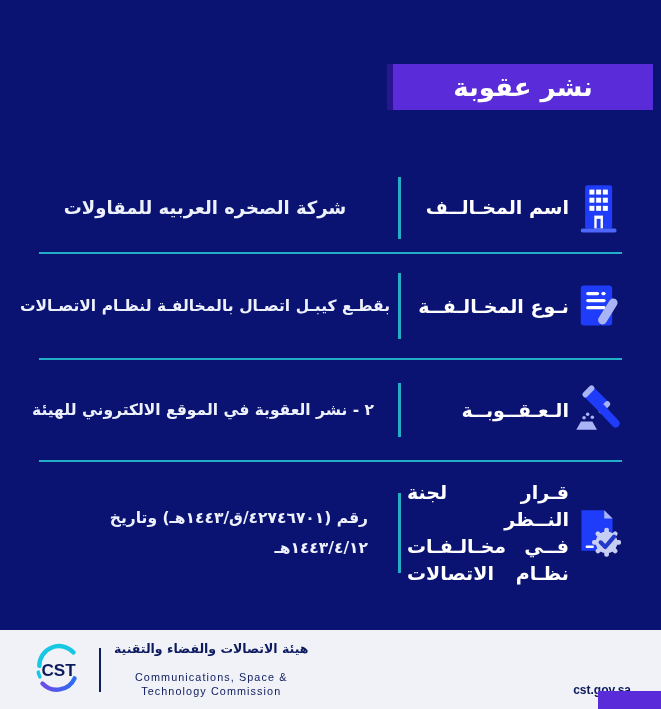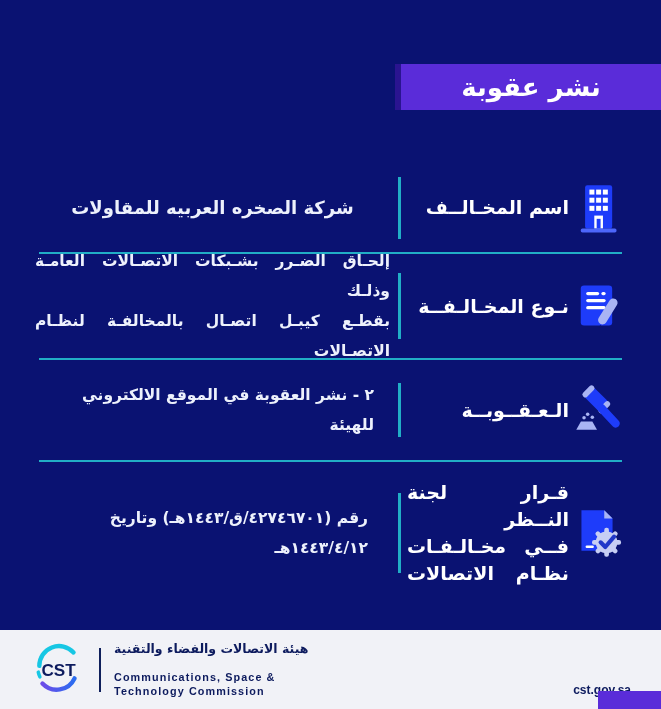--- a/index.html
+++ b/index.html
@@ -6,21 +6,21 @@
   .page{
     position:relative;
     width:661px;height:709px;
     background:#0A1272;
     overflow:hidden;
     font-family:"DejaVu Sans", sans-serif;
     direction:rtl;
   }
   
   .banner{
-    position:absolute;top:64px;right:0;
+    position:absolute;top:64px;right:8px;
     width:260px;height:46px;
     background:#5A2CD9;
     border-left:6px solid #2A1490;
     display:flex;align-items:center;justify-content:center;
   }
   .banner span{color:#ffffff;font-size:26px;font-weight:bold;}
   
   .rows{position:absolute;top:163px;left:0;right:0;}
   .row{display:flex;align-items:center;padding-right:36px;box-sizing:border-box;}
   .row-1{height:89px;}
@@ -33,41 +33,42 @@
     color:#ffffff;font-weight:bold;font-size:19px;line-height:27px;
     text-align:right;
   }
   .label-line{display:block;text-align:justify;text-align-last:justify;}
   .vbar{flex:0 0 3px;background:#21AEC6;margin-right:6px;}
   .row-1 .vbar{height:62px;}
   .row-2 .vbar{height:66px;}
   .row-3 .vbar{height:54px;}
   .row-4 .vbar{height:80px;}
   .value-box{
-    flex:1;margin-right:8px;padding-left:35px;
+    flex:1;margin-right:8px;padding-left:20px;
     color:#EDF1FC;font-weight:bold;font-size:15.5px;line-height:30px;
   }
   .row-1 .value-box{text-align:center;font-size:18px;}
   .row-2 .value-box .value-line{text-align:justify;text-align-last:justify;}
   .row-3 .value-box{text-align:right;padding-right:16px;}
   .row-4 .value-box{text-align:right;padding-right:22px;}
   .divider{height:2px;background:#21AEC6;margin:0 39px;}
   
   .footer{
     position:absolute;bottom:0;left:0;right:0;height:79px;
     background:#F1F2F7;direction:ltr;
     display:flex;align-items:center;
     padding:0 30px;box-sizing:border-box;
   }
   .footer-divider{width:2px;height:44px;background:#10205C;margin:0 13px;}
   .org .ar{font-size:12.5px;font-weight:bold;color:#0D1B5E;margin-bottom:14px;text-align:left;}
   .org .en{
-    font-size:10.8px;font-weight:bold;color:#0D1B5E;
+    font-size:10.8px;font-weight:normal;color:#0D1B5E;
     letter-spacing:1.1px;line-height:14.5px;
     font-family:"Liberation Sans", sans-serif;
+    text-align:center;
   }
   .website{
     margin-left:auto;align-self:center;margin-top:40px;
     font-size:12px;font-weight:bold;color:#0D1B5E;
     font-family:"Liberation Sans", sans-serif;
   }
   .corner{position:absolute;bottom:0;right:0;width:63px;height:18px;background:#5A2CD9;}
 </style>
 </head>
 <body>
@@ -115,21 +116,20 @@
           <rect x="28" y="11" width="4" height="3" rx="1.5" fill="#fff"></rect>
           <rect x="14" y="17.5" width="18" height="3" rx="1.5" fill="#fff"></rect>
           <rect x="14" y="24" width="18" height="3" rx="1.5" fill="#fff"></rect>
           <line x1="39" y1="21" x2="29" y2="37" stroke="#A9B4F4" stroke-width="8" stroke-linecap="round"></line>
           <path d="M27 41.5 l-1.5 2.8 l3.4 -0.4 z" fill="#0A1272"></path>
         </svg>
       </div>
       <div class="label-box">نـوع المخـالـفــة</div>
       <div class="vbar"></div>
       <div class="value-box">
-        <div class="value-line">إلحـاق الضـرر بشـبكات الاتصـالات العامـة وذلـك</div>
         <div class="value-line">بقطـع كيبـل اتصـال بالمخالفـة لنظـام الاتصـالات</div>
       </div>
     </div>
 
     <div class="divider"></div>
 
     <div class="row row-3">
       <div class="icon-box">
         <svg width="56" height="56" viewBox="0 0 54 54">
           <g transform="rotate(45 26 17)">

